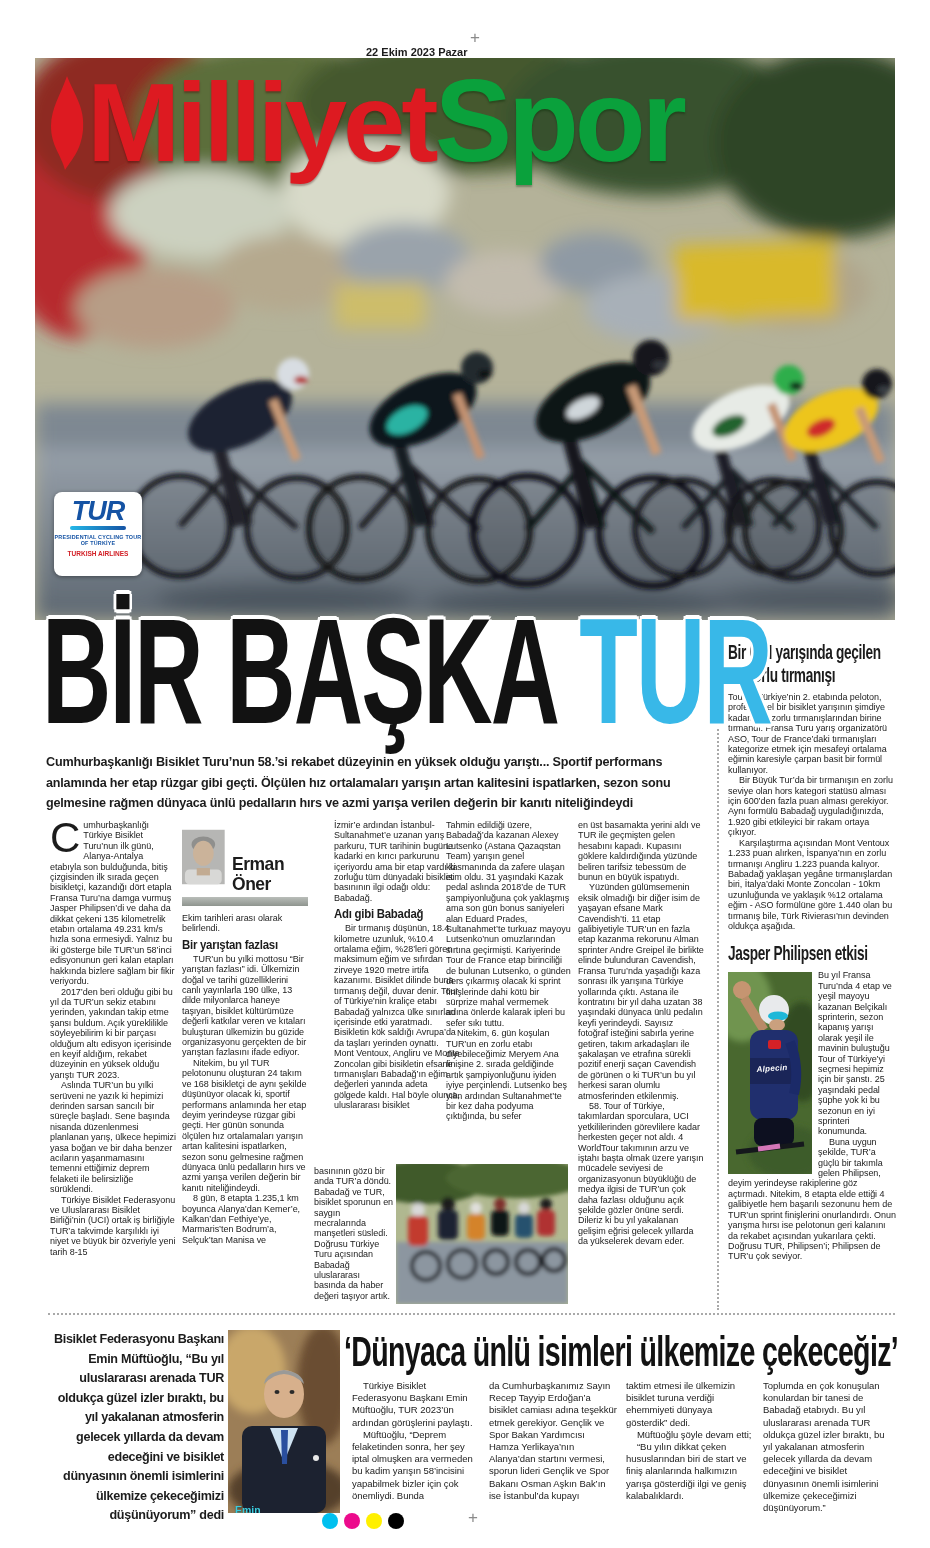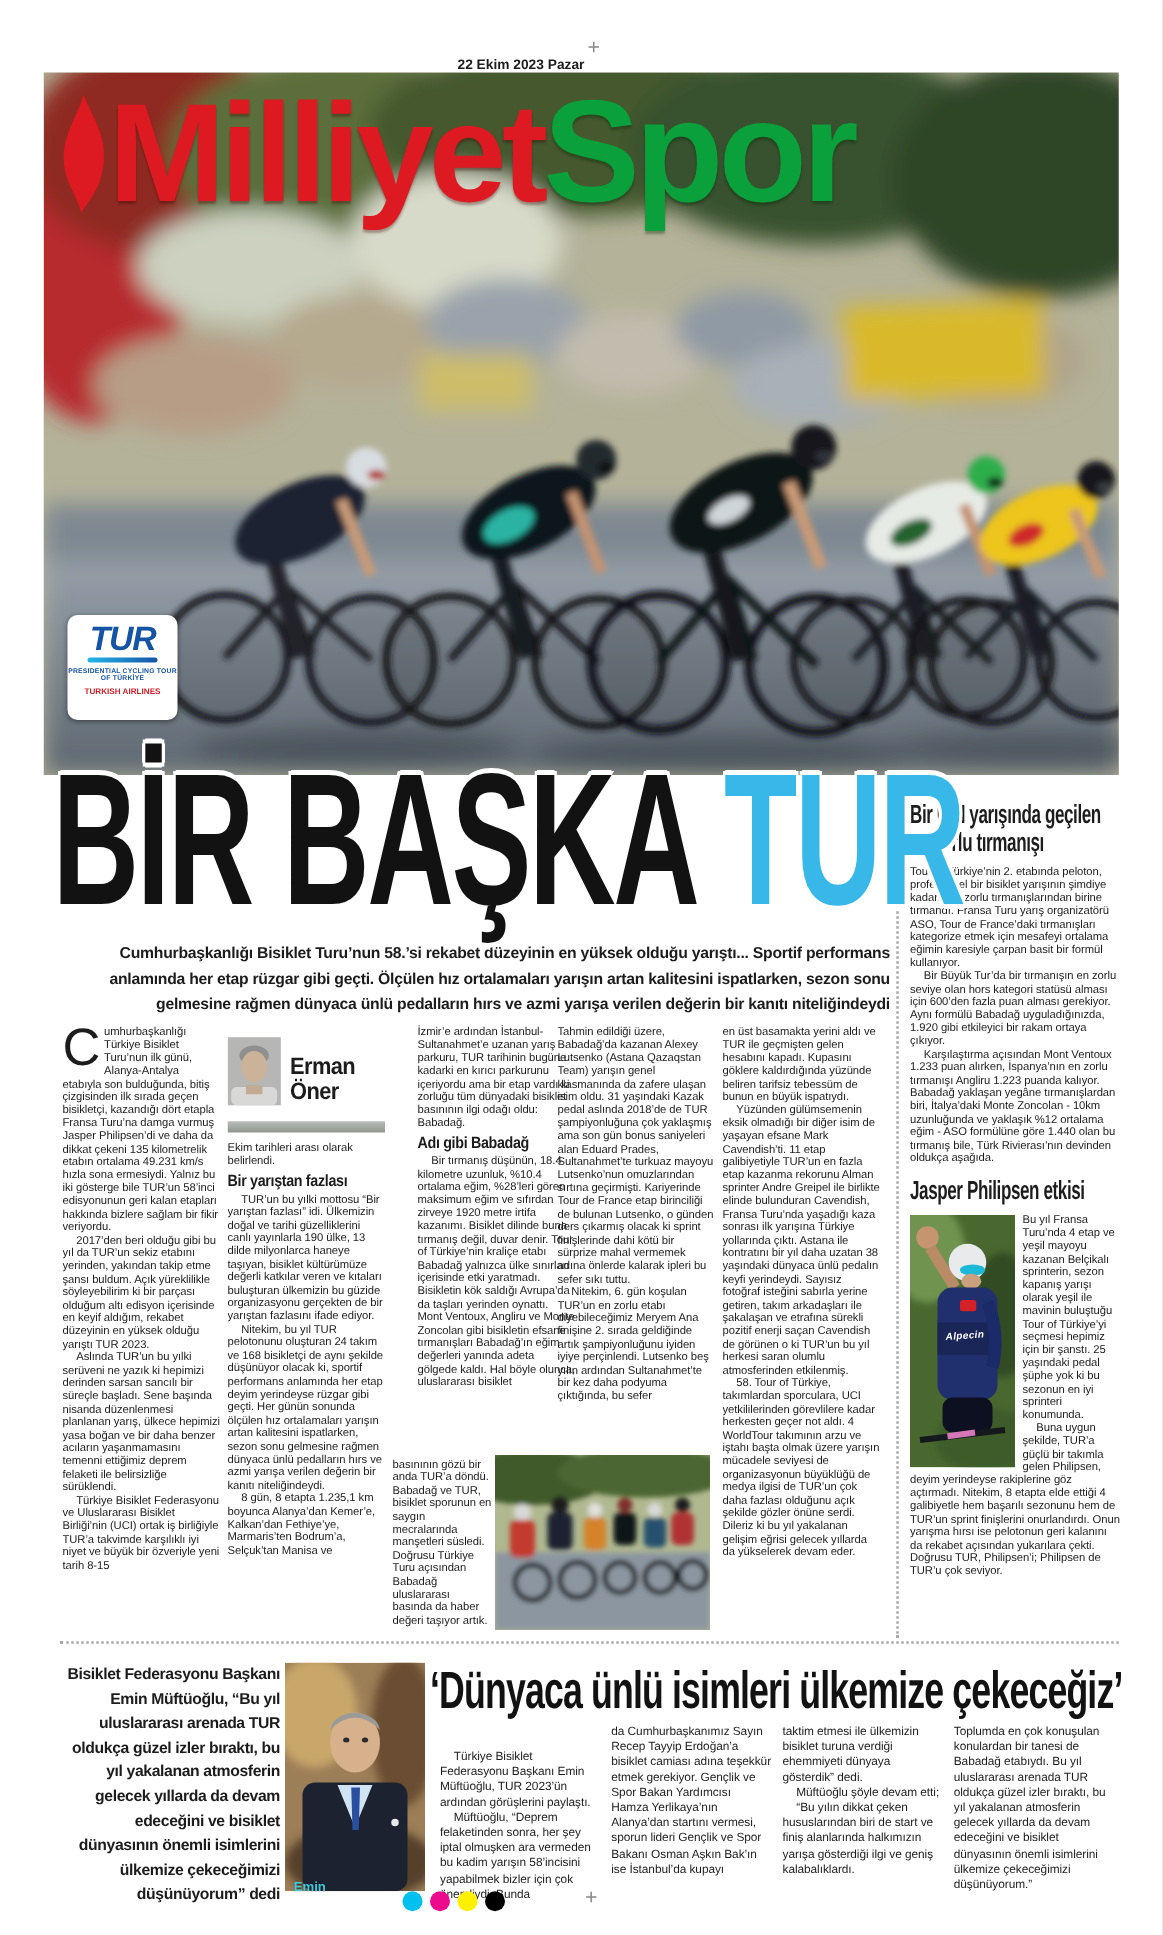--- a/index.html
+++ b/index.html
@@ -23,33 +23,33 @@
            box-shadow:0 1px 4px rgba(0,0,0,.4);z-index:2;text-align:center;overflow:hidden;}
   .turlogo .t1{font-size:27px;font-weight:bold;font-style:italic;color:#1553a4;line-height:30px;margin-top:4px;letter-spacing:-1px;}
   .turlogo .swoosh{height:4px;width:56px;margin:0 auto;border-radius:3px;background:linear-gradient(90deg,#24b8e8,#1553a4);}
   .turlogo .t2{font-size:5.4px;font-weight:bold;color:#1553a4;margin-top:4px;letter-spacing:.2px;}
   .turlogo .t3{font-size:6.5px;font-weight:bold;color:#d22027;margin-top:4px;}
   
   .headline{position:absolute;left:42px;top:598px;z-index:3;font-weight:bold;font-size:150px;line-height:146px;
             letter-spacing:-3px;white-space:nowrap;transform:scaleX(.64);transform-origin:top left;color:#121212;
             text-shadow:4px 0 0 #fff,-4px 0 0 #fff,0 4px 0 #fff,0 -4px 0 #fff,3px 3px 0 #fff,-3px -3px 0 #fff,3px -3px 0 #fff,-3px 3px 0 #fff;}
   .headline .acc{color:var(--cyan);}
-  .deck{position:absolute;left:46px;top:752px;width:666px;text-align:right;font-weight:bold;
+  .deck{position:absolute;left:46px;top:752px;width:666px;text-align:left;font-weight:bold;
         font-size:12.6px;line-height:20.5px;letter-spacing:-.2px;}
   
   .vsep{position:absolute;left:717px;top:642px;height:668px;width:0;border-left:2px dotted #a9a9a9;}
   .hsep{position:absolute;left:48px;top:1313px;width:847px;height:0;border-top:2px dotted #a9a9a9;}
   
   .col{position:absolute;top:820px;width:126px;font-size:9px;line-height:10.4px;letter-spacing:-.05px;overflow:hidden;}
   .col p{margin:0;text-indent:11px;}
   .col p.first{text-indent:0;}
   .dropcap{float:left;font-size:42px;line-height:31px;padding:2px 3px 0 0;font-weight:400;}
   .colhead{font-weight:bold;font-size:13px;line-height:14px;margin:4px 0 2px;transform:scaleX(.88);transform-origin:left;white-space:nowrap;letter-spacing:-.3px;}
   .byline{margin-bottom:7px;}
-  .byline .row{display:flex;align-items:center;gap:7px;}
+  .byline .row{display:flex;align-items:flex-end;gap:7px;}
   .byline .name{font-weight:bold;font-size:19px;line-height:20px;transform:scaleX(.92);transform-origin:left;padding-top:14px;letter-spacing:-.5px;}
   .graybar{height:9px;margin-top:3px;background:linear-gradient(180deg,#b9bdb9,#8f958f);}
   .photo-peloton{position:absolute;left:396px;top:1164px;width:172px;height:140px;overflow:hidden;z-index:2;}
   .col3b{position:absolute;left:314px;top:1166px;width:80px;font-size:9px;line-height:10.4px;letter-spacing:-.05px;height:142px;overflow:hidden;}
   
   .sidebar{position:absolute;left:728px;top:640px;width:168px;font-size:9px;line-height:10.4px;letter-spacing:-.05px;}
   .sb-h{font-weight:bold;font-size:21px;line-height:23px;letter-spacing:-.5px;width:258px;transform:scaleX(.65);transform-origin:top left;margin:0 0 6px;}
   .sidebar p{margin:0;text-indent:11px;}
   .sidebar p.first{text-indent:0;}
   .sb-photo{float:left;width:84px;height:202px;margin:2px 6px 2px 0;overflow:hidden;position:relative;}
@@ -57,21 +57,21 @@
                font-weight:bold;font-size:8px;transform:rotate(-4deg);letter-spacing:.3px;}
   
   .quote{position:absolute;left:44px;top:1330px;width:180px;text-align:right;font-weight:bold;
          font-size:12.6px;line-height:19.6px;letter-spacing:-.3px;}
   .eminbox{position:absolute;left:228px;top:1330px;width:112px;height:183px;overflow:hidden;}
   .emin-cap{position:absolute;left:7px;top:142px;color:var(--captioncyan);font-weight:bold;font-size:10.5px;line-height:13px;text-shadow:0 1px 1px rgba(0,0,0,.5);margin-top:32px;}
   .bhead{position:absolute;left:344px;top:1330px;font-weight:bold;font-size:42px;line-height:44px;white-space:nowrap;
          letter-spacing:-1px;transform:scaleX(.68);transform-origin:top left;color:#121212;}
   .bcol{position:absolute;top:1380px;width:128px;font-size:9.5px;line-height:12.2px;letter-spacing:-.05px;}
   .bcol p{margin:0;text-indent:11px;}
-  .bcol p.first{text-indent:11px;margin-top:20px;}
+  .bcol p.first{text-indent:11px;}
   .bcol p.nofirst{text-indent:0;}
 </style>
 </head>
 <body>
 
 <div class="page">
 
   <div class="reg" style="left:470px;top:28px;">+</div>
   <div class="date">22 Ekim 2023 Pazar</div>
 

